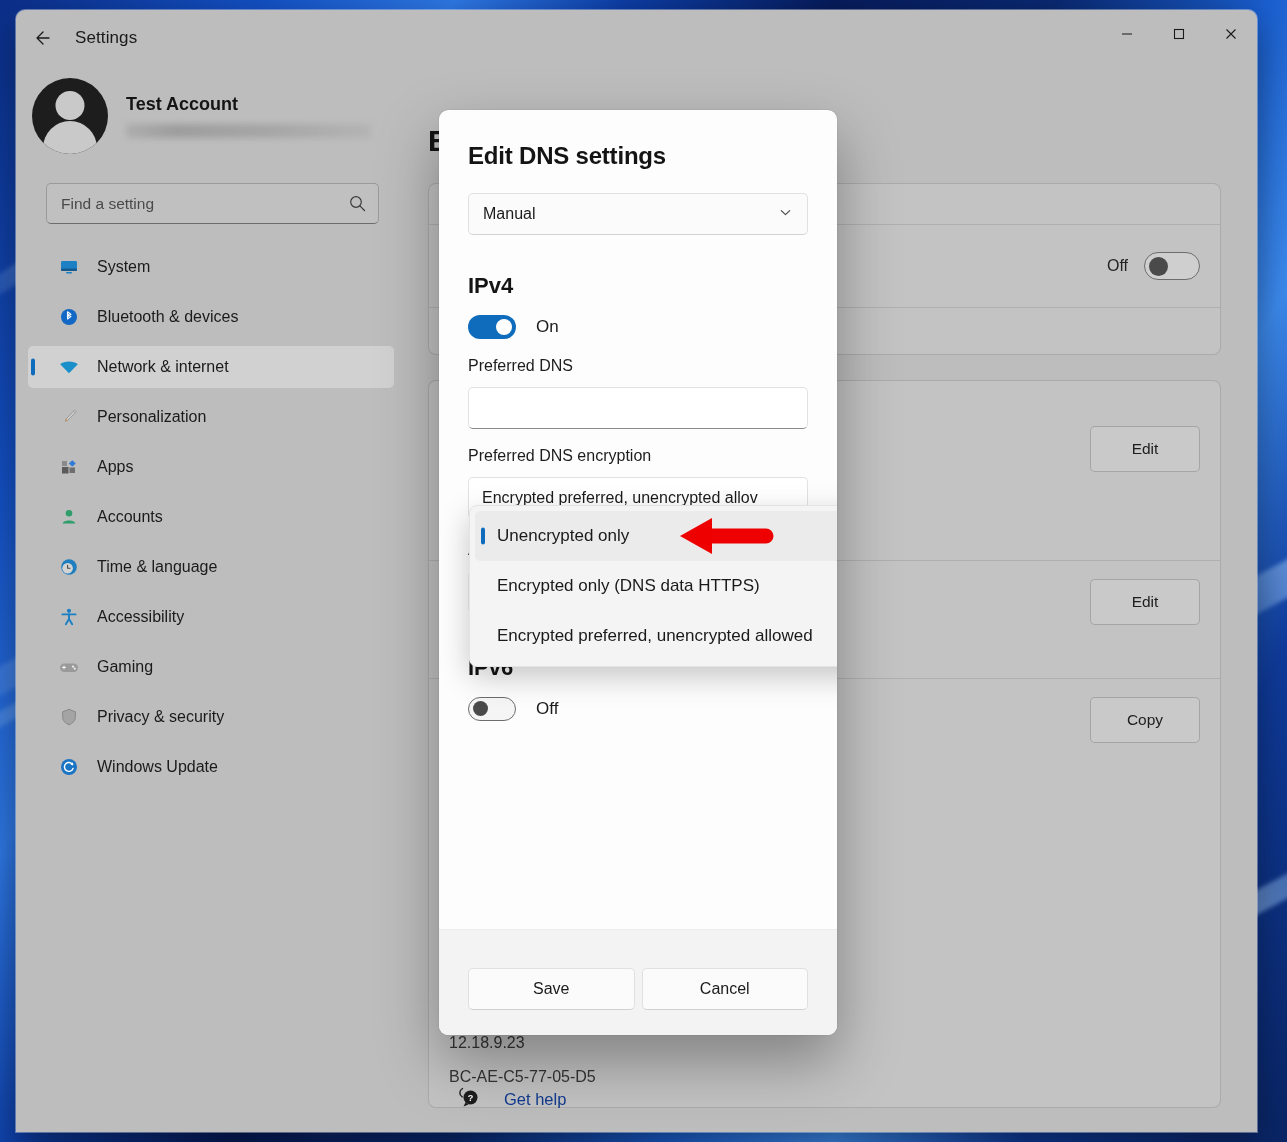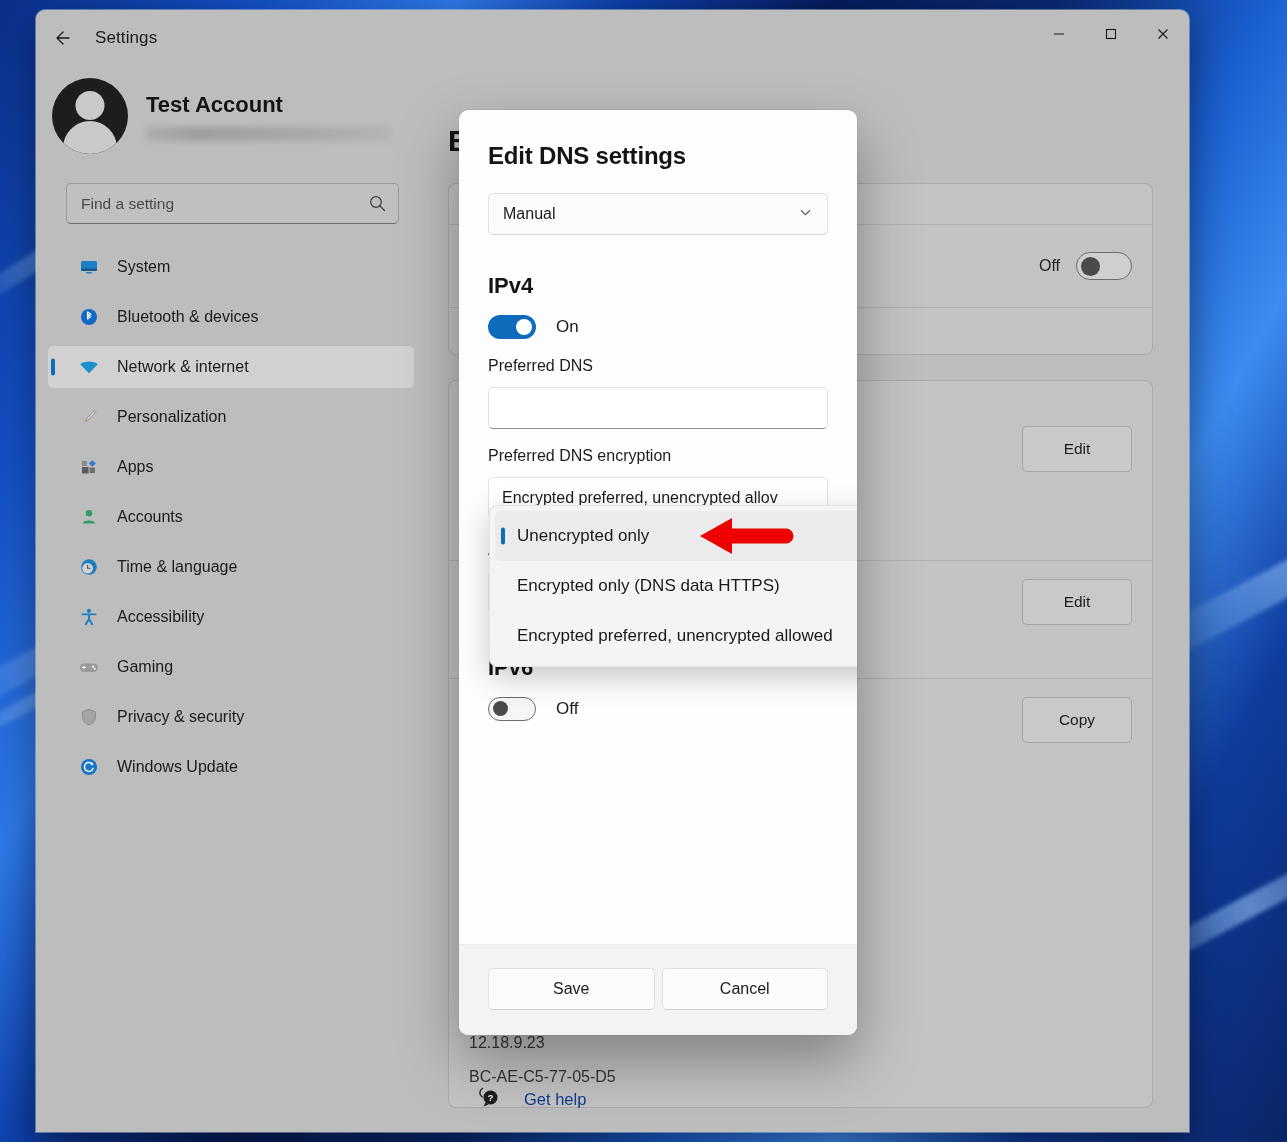--- a/index.html
+++ b/index.html
@@ -22,22 +22,22 @@
   #desktop .ribbon {
     position: absolute;
     background: linear-gradient(90deg, rgba(255,255,255,.0), rgba(160,205,255,.55), rgba(255,255,255,0));
     filter: blur(2px);
     transform-origin: left center;
   }
 
   
   #settings-window {
     position: absolute;
-    left: 36px; top: 10px;
-    width: 1153px; height: 1122px;
+    left: 16px; top: 10px;
+    width: 1241px; height: 1122px;
     background: #bdbdbd;
     border-radius: 9px 9px 0 0;
     box-shadow: 0 0 0 1px rgba(255,255,255,.35), 0 14px 40px rgba(0,0,0,.45);
     overflow: hidden;
   }
 
   
   #titlebar {
     position: relative;
     height: 56px;
@@ -77,21 +77,21 @@
     content: ""; position: absolute; left: 50%; top: 17%;
     width: 29px; height: 29px; border-radius: 50%;
     background: #c9c9c9; transform: translateX(-50%);
   }
   #avatar::after {
     content: ""; position: absolute; left: 50%; top: 57%;
     width: 54px; height: 46px; border-radius: 27px 27px 0 0;
     background: #c9c9c9; transform: translateX(-50%);
   }
   #account .names { display: flex; flex-direction: column; gap: 9px; }
-  #account .acct-name { font-size: 22px; font-weight: bold; color: #141414; }
+  #account .acct-name { font-size: 18px; font-weight: bold; color: #141414; }
   #account .acct-email-blur {
     width: 245px; height: 14px; border-radius: 2px;
     background: linear-gradient(90deg,#adadad,#9d9d9d 20%,#a6a6a6 60%,#b4b4b4);
     filter: blur(3px);
   }
 
   #search-wrap { margin: 29px 0 0 30px; position: relative; width: 333px; }
   #search-input {
     width: 100%; height: 41px;
     background: #c0c0c0;
@@ -245,21 +245,21 @@
     transform: translateY(-50%);
     width: 3.5px; height: 17px; border-radius: 2px; background: #0f6cbd;
   }
 
   #red-arrow { position: absolute; left: 208px; top: 9px; z-index: 70; pointer-events: none; }
 
   #dialog-footer {
     flex: 0 0 auto;
     border-top: 1px solid #ececec;
     background: #f3f3f3;
-    padding: 23px 29px 25px 29px;
+    padding: 38px 29px 25px 29px;
     display: flex; gap: 7px;
   }
   .dlg-btn {
     flex: 1; height: 42px;
     background: #fbfbfb;
     border: 1px solid #e0e0e0; border-bottom-color: #d0d0d0;
     border-radius: 5px;
     font-size: 16px; color: #1b1b1b;
     cursor: pointer; font-family: "Liberation Sans", sans-serif;
   }

